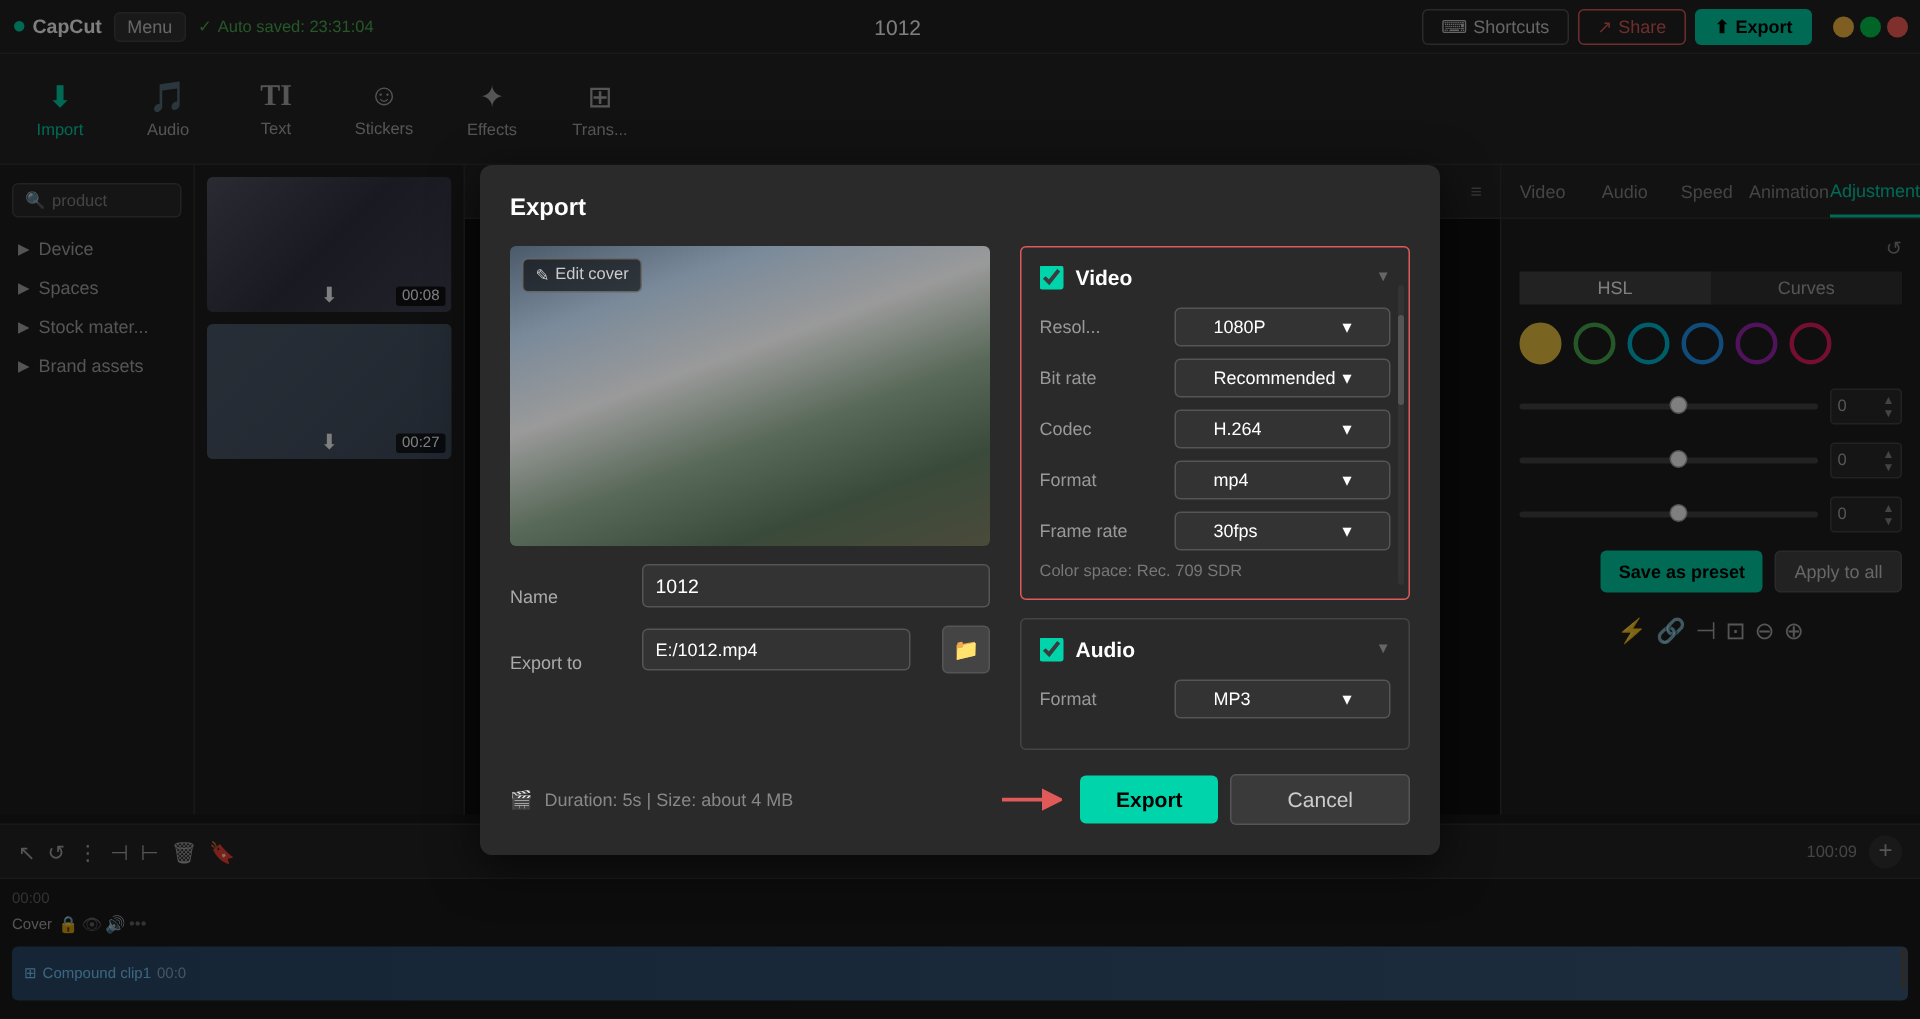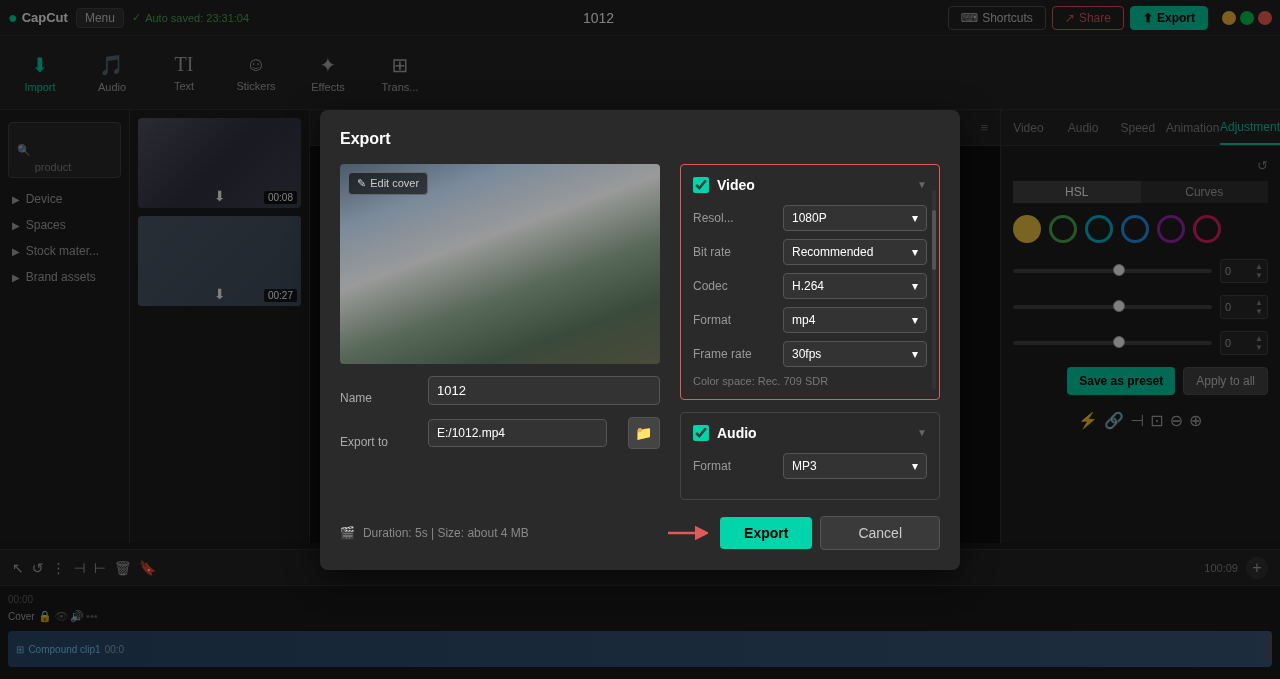--- a/index.html
+++ b/index.html
@@ -514,21 +514,21 @@
     .setting-label {
       width: 90px;
       color: #999;
       font-size: 12px;
     }
     .setting-select {
       flex: 1;
       background: #333;
       border: 1px solid #555;
       border-radius: 4px;
-      padding: 5px 8px;
+      padding: 5px 25px;
       color: #fff;
       font-size: 12px;
       display: flex;
       align-items: center;
       justify-content: space-between;
       cursor: pointer;
     }
     .color-space-note {
       color: #777;
       font-size: 11px;
@@ -610,21 +610,21 @@
 <div class="toolbar">
   <div class="toolbar-item active">
     <span class="toolbar-icon">⬇</span>
     <span>Import</span>
   </div>
   <div class="toolbar-item">
     <span class="toolbar-icon">🎵</span>
     <span>Audio</span>
   </div>
   <div class="toolbar-item">
-    <span class="toolbar-icon" style="font-family:serif; font-weight:normal;">TI</span>
+    <span class="toolbar-icon" style="font-family:serif; font-weight:bold;">TI</span>
     <span>Text</span>
   </div>
   <div class="toolbar-item">
     <span class="toolbar-icon">☺</span>
     <span>Stickers</span>
   </div>
   <div class="toolbar-item">
     <span class="toolbar-icon">✦</span>
     <span>Effects</span>
   </div>
@@ -632,21 +632,21 @@
     <span class="toolbar-icon">⊞</span>
     <span>Trans...</span>
   </div>
 </div>
 
 <div class="main" style="height: 433px;">
 
   <div class="sidebar">
     <div class="sidebar-search">
       <span>🔍</span>
-      <span style="color:#888;margin-top:34px;">product</span>
+      <span style="color:#888;">product</span>
     </div>
     <div class="sidebar-item">
       <span class="arrow">▶</span>
       <span>Device</span>
     </div>
     <div class="sidebar-item">
       <span class="arrow">▶</span>
       <span>Spaces</span>
     </div>
     <div class="sidebar-item">

